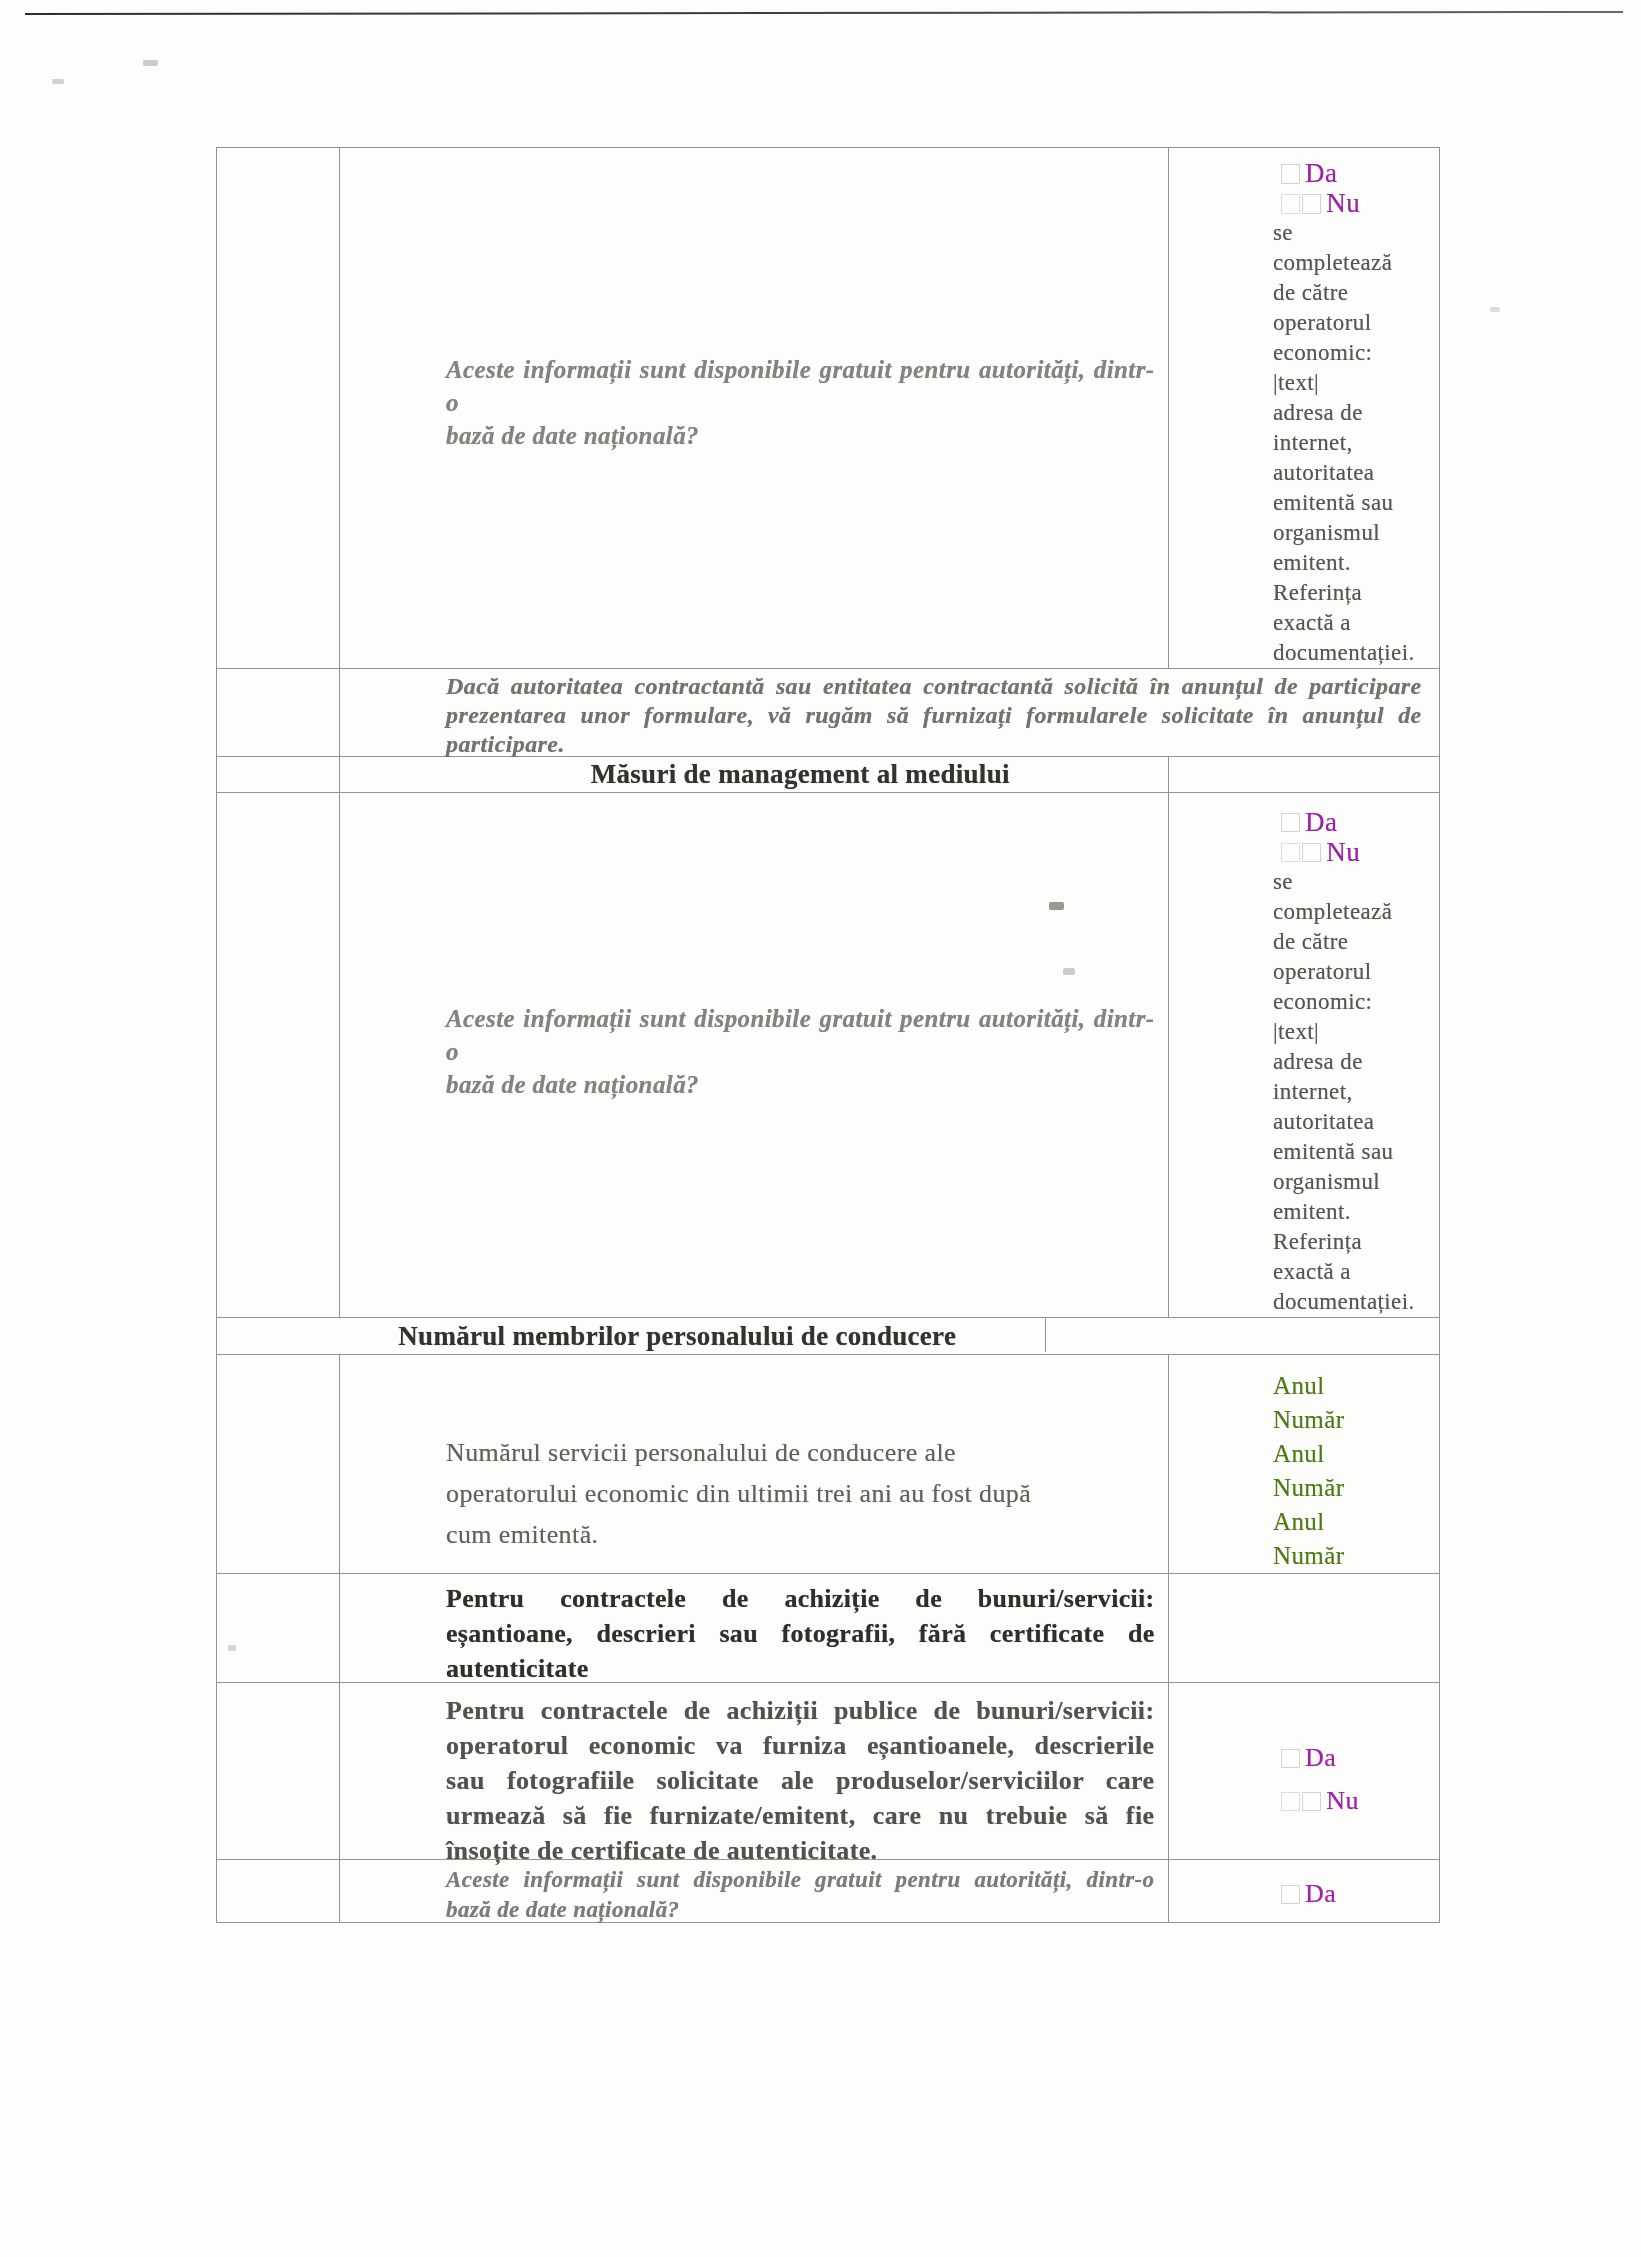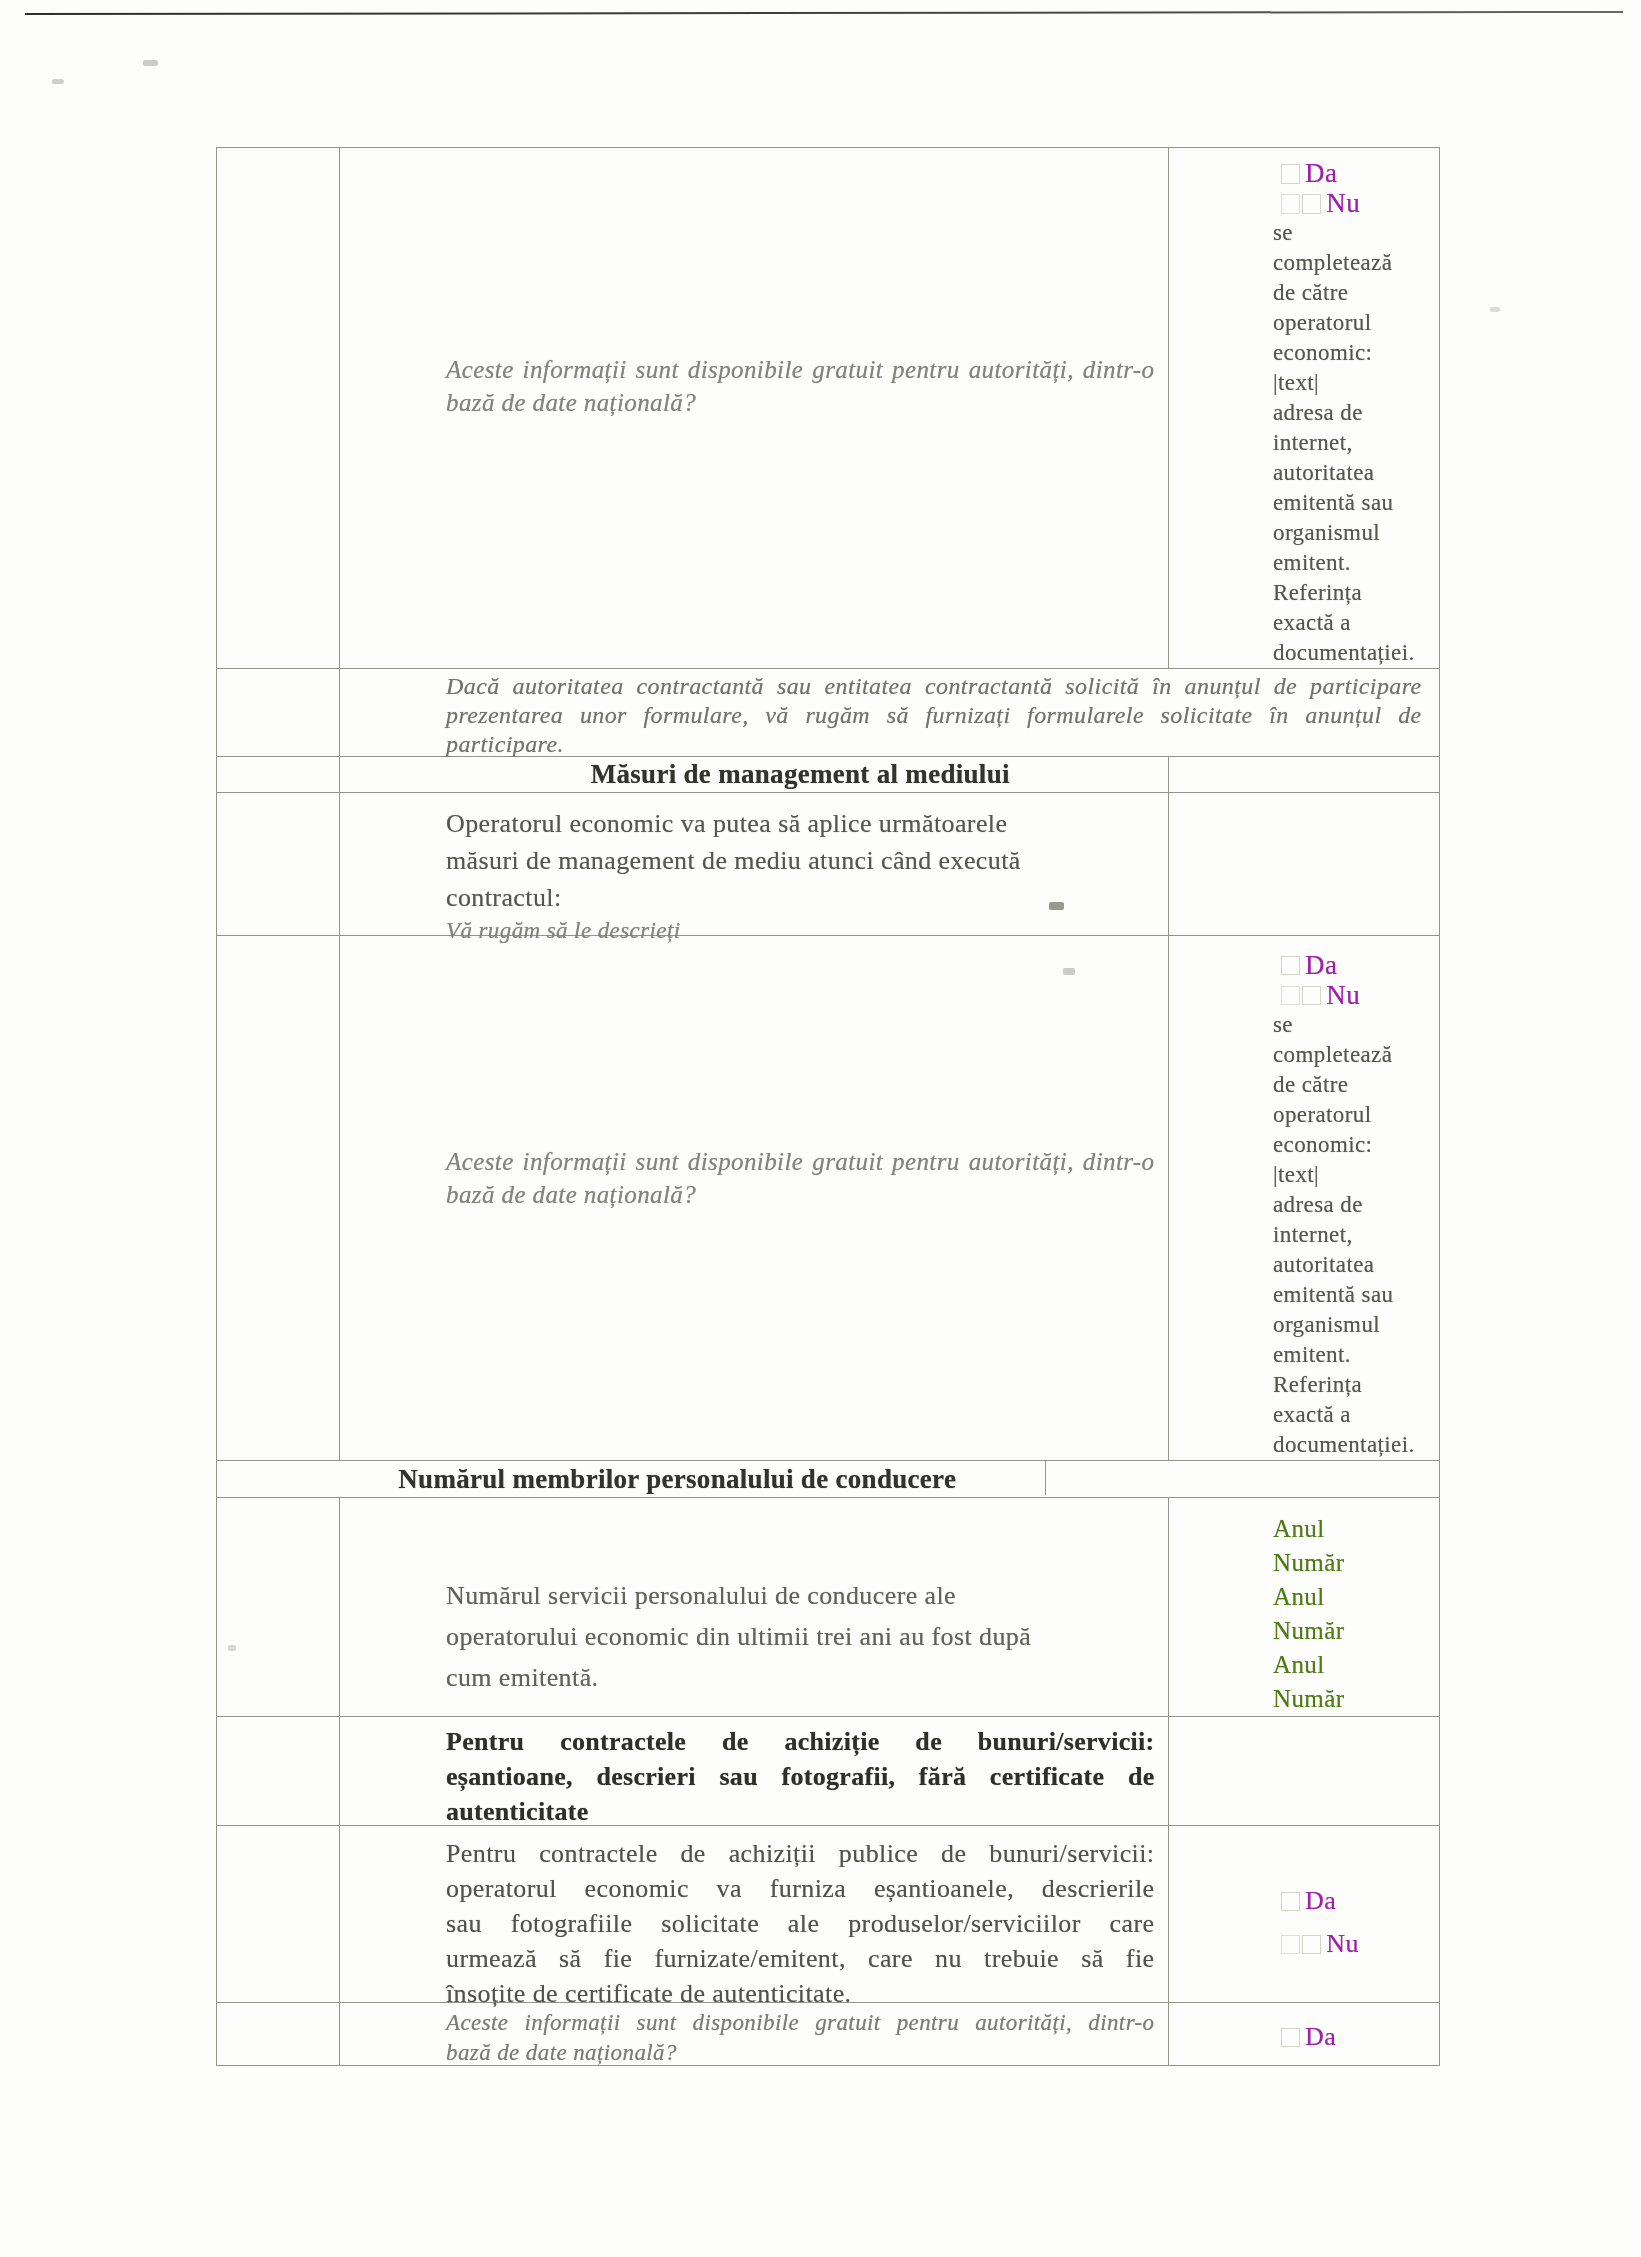--- a/index.html
+++ b/index.html
@@ -46,21 +46,21 @@
   .hdr{font-weight:bold;font-size:27px;line-height:31px;color:#33332e;padding-top:1.9px;
        letter-spacing:0.3px;text-shadow:0 0 0.8px rgba(40,40,35,.6);text-align:center;}
   .rF .hdr{padding-top:2.9px;}
   .hdr3{font-weight:bold;font-size:26px;line-height:35px;color:#2f2f2a;padding-top:6.8px;
         letter-spacing:0.3px;text-shadow:0 0 0.8px rgba(40,40,35,.6);}
   .body-d{font-size:26px;line-height:37px;color:#565650;padding-top:11.6px;}
   .note-d{font-style:italic;font-size:23px;line-height:27px;color:#83837c;margin-top:1.9px;}
   .body-g{font-size:26px;line-height:41px;color:#62625b;padding-top:77px;}
   .body-i{font-size:26px;line-height:35px;color:#52524c;padding-top:9.7px;}
   
-  .jlist div{text-align:justify;text-align-last:justify;}
+  .jlist div{text-align:justify;text-align-last:justify;font-weight:bold;}
   .jlist div:last-child{text-align-last:left;}
   
   .rlist{font-size:23px;line-height:30px;color:#56564f;}
   .rA .c3{padding-top:9.7px;} .rE .c3{padding-top:13.5px;}
   .danu{font-size:27px;color:#a21caf;margin-left:8px;}
   .cb{display:inline-block;width:19.3px;height:19.3px;border:1.9px solid #d4d4cb;
       margin-right:4.8px;vertical-align:-1.9px;box-sizing:border-box;}
   .cb.f2{border-color:#deded6;margin-right:1.9px;}
   .glist{font-size:25px;line-height:34px;color:#4d7c0f;padding-top:13.5px;
          letter-spacing:0.4px;text-shadow:0 0 0.7px rgba(90,90,85,.5);}
@@ -131,32 +131,20 @@
     </div>
 
     <div class="row rC">
       <div class="c1"></div>
       <div class="c2">
         <div class="hdr">Măsuri de management al mediului</div>
       </div>
       <div class="c3"></div>
     </div>
 
-    <div class="row rD">
-      <div class="c1"></div>
-      <div class="c2 txt">
-        <div class="body-d">
-            <div>Operatorul economic va putea să aplice următoarele</div>
-            <div>măsuri de management de mediu atunci când execută</div>
-            <div>contractul:</div>
-          </div>
-        <div class="note-d">Vă rugăm să le descrieți</div>
-      </div>
-      <div class="c3"></div>
-    </div>
 
     <div class="row rE">
       <div class="c1"></div>
       <div class="c2 txt">
         <div class="quest jlist">
             <div>Aceste informații sunt disponibile gratuit pentru autorități, dintr-o</div>
             <div>bază de date națională?</div>
           </div>
       </div>
       <div class="c3 txt rlist">

